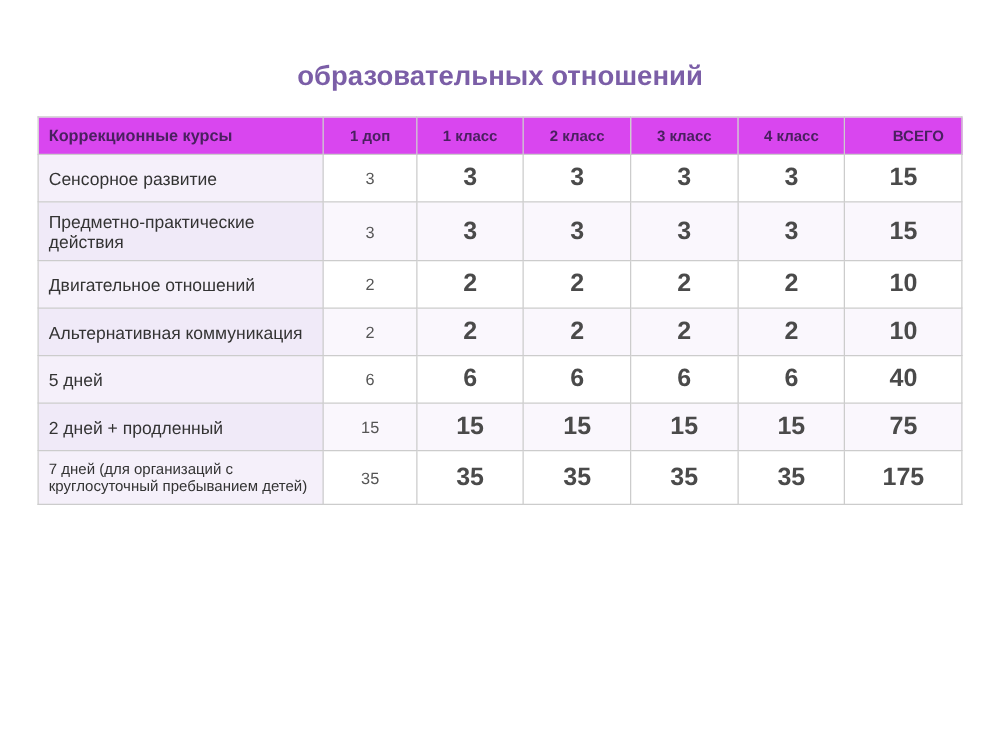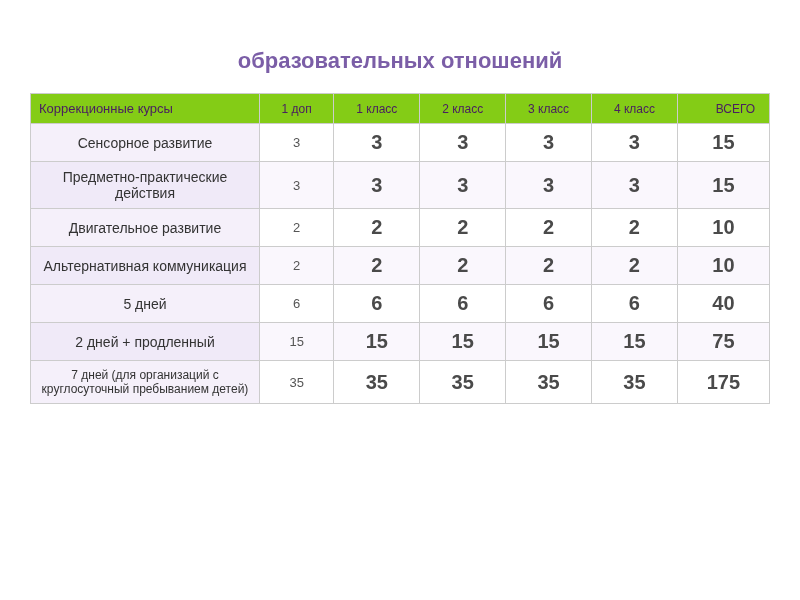--- a/index.html
+++ b/index.html
@@ -25,31 +25,31 @@
       width: 100%;
       border-collapse: collapse;
       font-size: 14px;
     }
     th, td {
       border: 1px solid #ccc;
       padding: 7px 8px;
       text-align: center;
     }
     thead tr th {
-      background-color: #84cc16;
+      background-color: #d946ef;
       color: #4a2060;
-      font-weight: normal;
+      font-weight: bold;
       font-size: 13px;
       margin-top: 38px;
     }
     thead tr th:first-child {
       text-align: left;
     }
     tbody tr td:first-child {
-      text-align: center;
+      text-align: left;
       background-color: #f5f0fa;
     }
     tbody tr td {
       background-color: #fff;
       color: #333;
     }
     tbody tr td.large-num {
       font-size: 20px;
       font-weight: bold;
       color: #4a4a4a;
@@ -113,21 +113,21 @@
       <td>Предметно-практические действия</td>
       <td class="small-num">3</td>
       <td class="large-num">3</td>
       <td class="large-num">3</td>
       <td class="large-num">3</td>
       <td class="large-num">3</td>
       <td class="total-num">15</td>
     </tr>
 
     <tr>
-      <td>Двигательное  развитие</td>
+      <td>Двигательное  отношений</td>
       <td class="small-num">2</td>
       <td class="large-num">2</td>
       <td class="large-num">2</td>
       <td class="large-num">2</td>
       <td class="large-num">2</td>
       <td class="total-num">10</td>
     </tr>
 
     <tr class="row-alt">
       <td>Альтернативная коммуникация</td>

